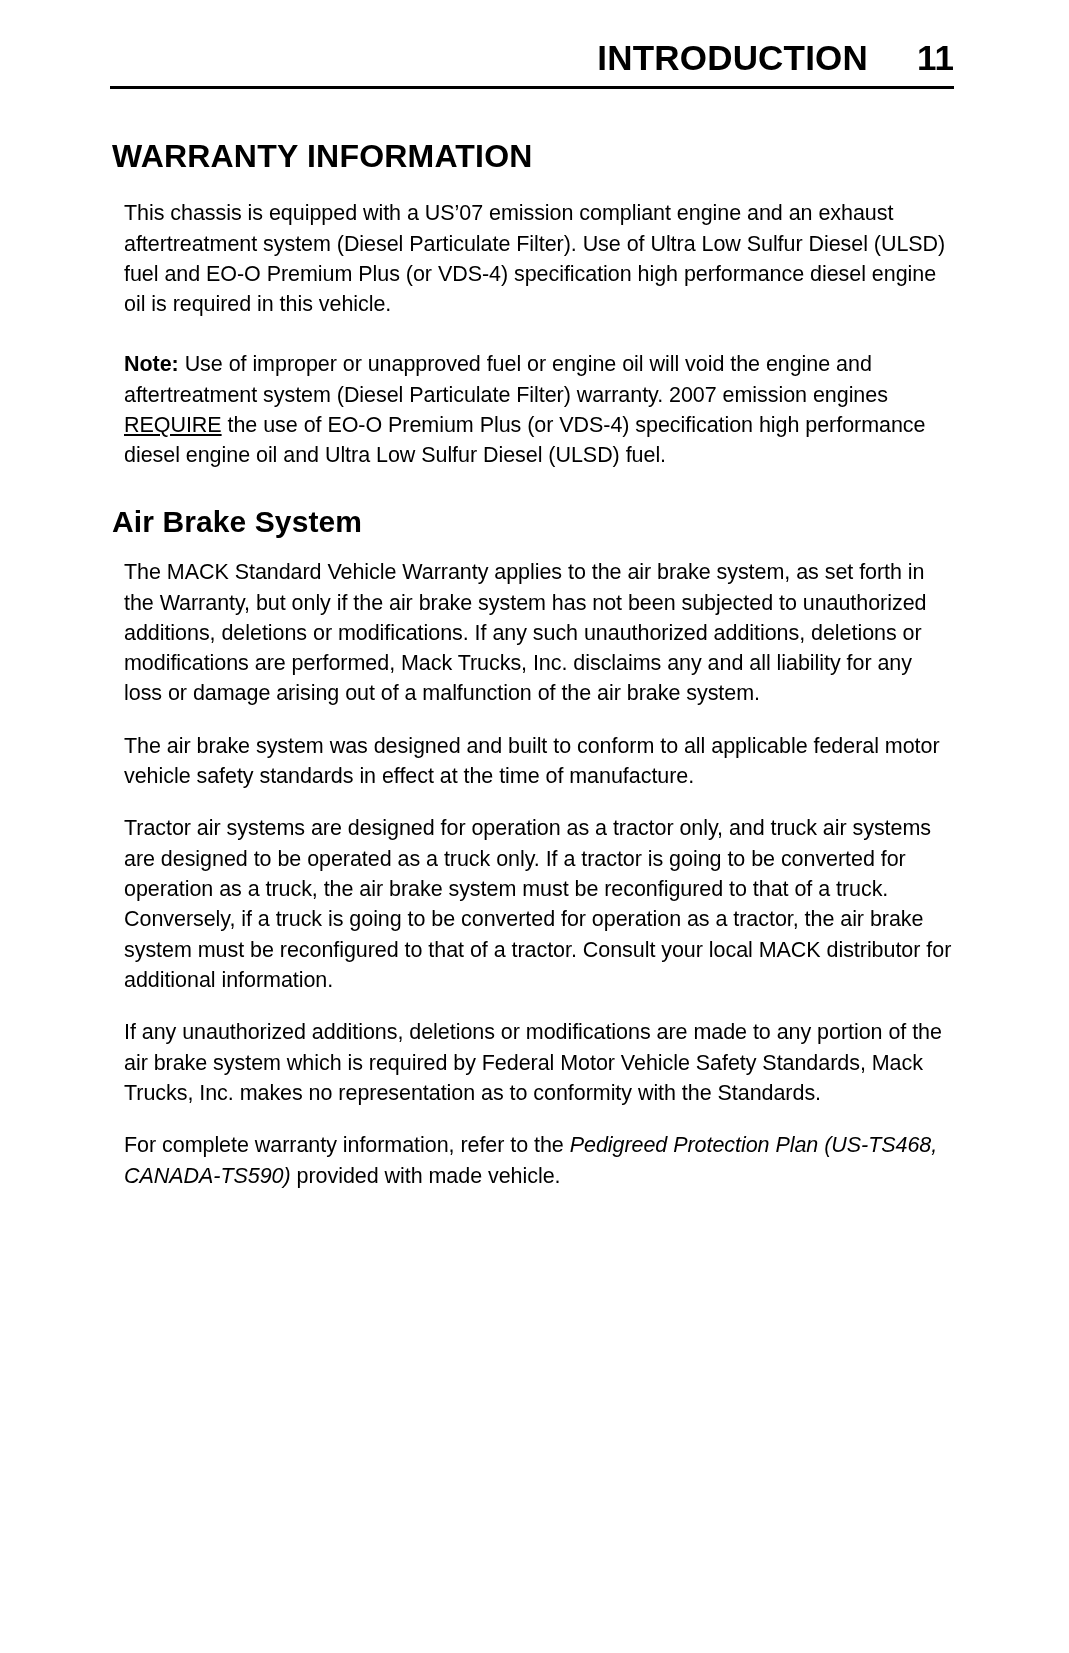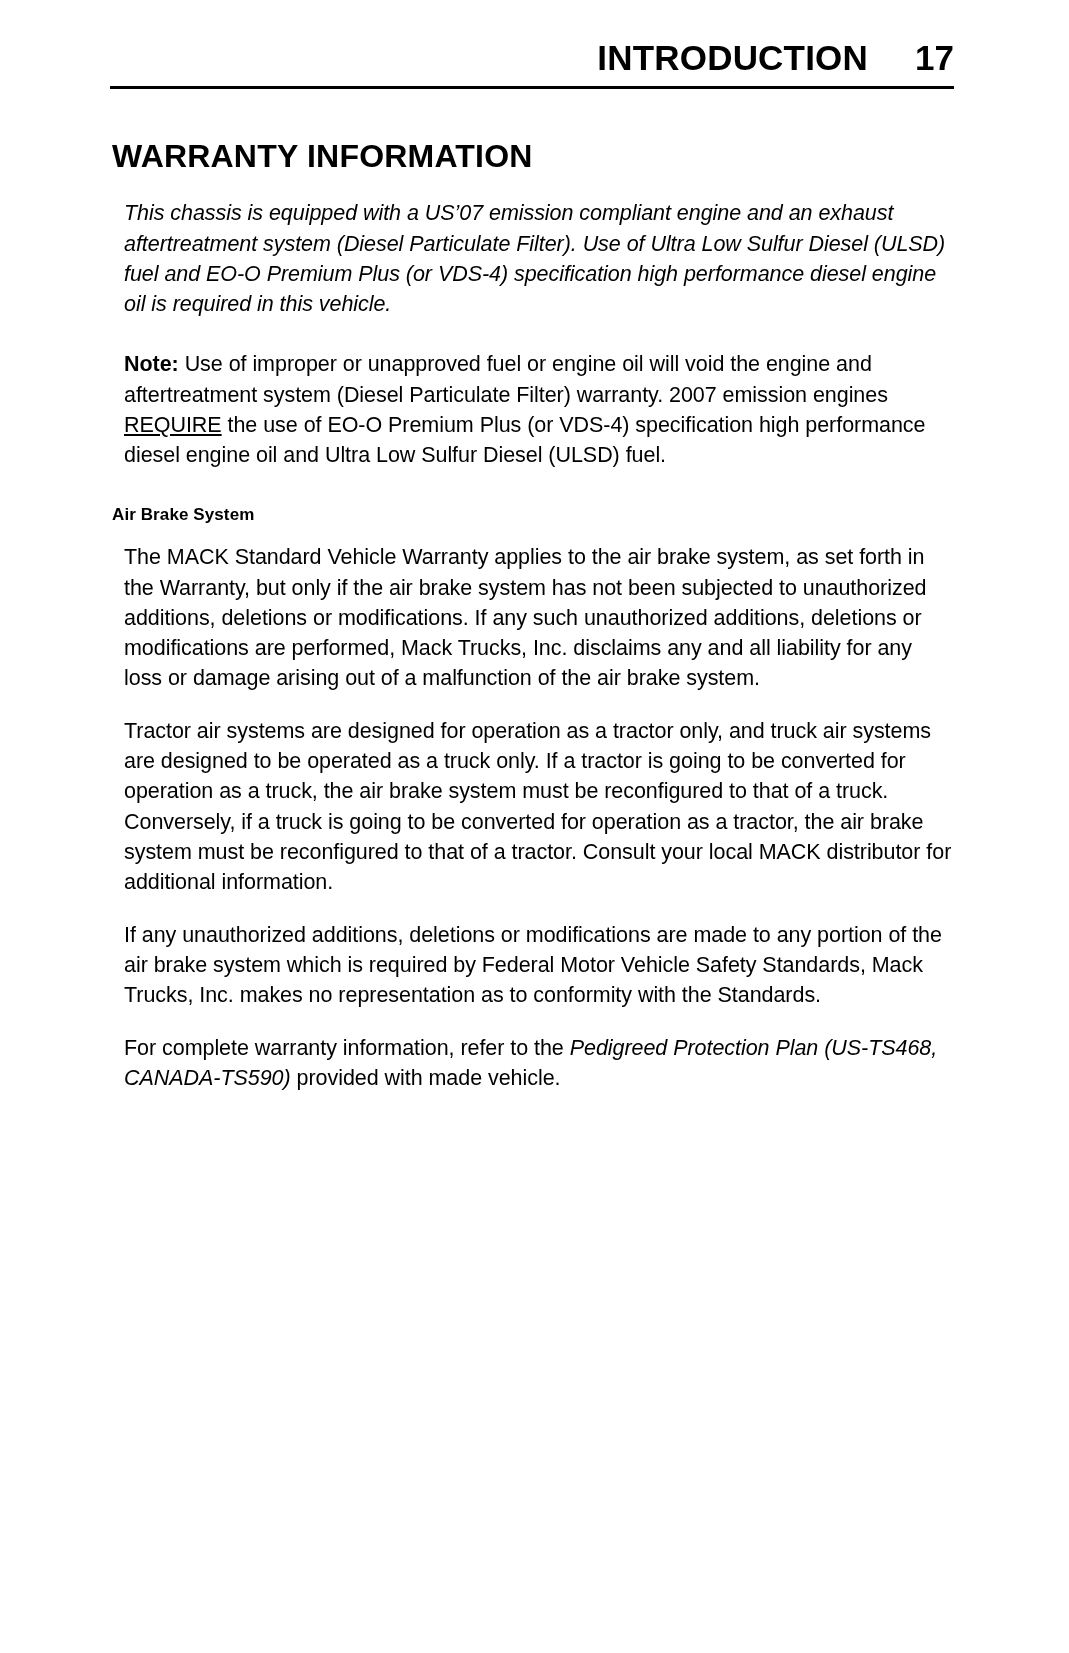--- a/index.html
+++ b/index.html
@@ -58,37 +58,36 @@
     padding-top: 50px;
   }
   h1.section-title {
     font-size: 32px;
     font-weight: bold;
     letter-spacing: 0.2px;
     margin: 0 0 24px 2px;
     line-height: 1.1;
   }
   h2.subsection-title {
-    font-size: 17px;
+    font-size: 30px;
     font-weight: bold;
     letter-spacing: 0.1px;
     margin: 34px 0 18px 2px;
     line-height: 1.15;
   }
   p.para {
     font-size: 21.5px;
     line-height: 1.41;
     margin: 0 0 22px 14px;
     text-align: left;
     letter-spacing: -0.05px;
   }
   .intro-block p.para {
     margin-left: 14px;
     margin-bottom: 30px;
-    font-style: italic;
   }
   .note-block p.para {
     margin-left: 14px;
     margin-bottom: 4px;
   }
   .brake-block p.para {
     margin-left: 14px;
     margin-bottom: 22px;
   }
   .bold { font-weight: bold; }
@@ -98,40 +97,41 @@
   span[data-bind] { display: inline; }
 </style>
 </head>
 <body>
 
 <div class="page">
   <div class="content">
 
     <div class="page-header">
       <div class="header-title" data-bind="header.title">INTRODUCTION</div>
-      <div class="header-pageno" data-bind="header.page_number">17</div>
+      <div class="header-pageno" data-bind="header.page_number">11</div>
     </div>
     <div class="header-rule"></div>
 
     <div class="body-area">
 
       <h1 class="section-title" data-bind="section.title">WARRANTY INFORMATION</h1>
 
       <div class="intro-block">
         <p class="para" data-bind="section.intro_paragraph">This chassis is equipped with a US’07 emission compliant engine and an exhaust aftertreatment system (Diesel Particulate Filter).  Use of Ultra Low Sulfur Diesel (ULSD) fuel and EO-O Premium Plus (or VDS-4) specification high performance diesel engine oil is required in this vehicle.</p>
       </div>
 
       <div class="note-block">
         <p class="para"><span class="bold" data-bind="section.note.label">Note:</span> <span data-bind="section.note.text_before_underline">Use of improper or unapproved fuel or engine oil will void the engine and aftertreatment system (Diesel Particulate Filter) warranty.  2007 emission engines </span><span class="underline" data-bind="section.note.underlined_word">REQUIRE</span><span data-bind="section.note.text_after_underline"> the use of EO-O Premium Plus (or VDS-4) specification high performance diesel engine oil and Ultra Low Sulfur Diesel (ULSD) fuel.</span></p>
       </div>
 
       <h2 class="subsection-title" data-bind="subsection.title">Air Brake System</h2>
 
       <div class="brake-block">
         <p class="para" data-bind="subsection.paragraphs.0">The MACK Standard Vehicle Warranty applies to the air brake system, as set forth in the Warranty, but only if the air brake system has not been subjected to unauthorized additions, deletions or modifications.  If any such unauthorized additions, deletions or modifications are performed, Mack Trucks, Inc. disclaims any and all liability for any loss or damage arising out of a malfunction of the air brake system.</p>
+        <p class="para" data-bind="subsection.paragraphs.1">The air brake system was designed and built to conform to all applicable federal motor vehicle safety standards in effect at the time of manufacture.</p>
         <p class="para" data-bind="subsection.paragraphs.2">Tractor air systems are designed for operation as a tractor only, and truck air systems are designed to be operated as a truck only.  If a tractor is going to be converted for operation as a truck, the air brake system must be reconfigured to that of a truck.  Conversely, if a truck is going to be converted for operation as a tractor, the air brake system must be reconfigured to that of a tractor.  Consult your local MACK distributor for additional information.</p>
         <p class="para" data-bind="subsection.paragraphs.3">If any unauthorized additions, deletions or modifications are made to any portion of the air brake system which is required by Federal Motor Vehicle Safety Standards, Mack Trucks, Inc. makes no representation as to conformity with the Standards.</p>
 
         <p class="para"><span data-bind="subsection.closing_paragraph.text_before_italic">For complete warranty information, refer to the </span><span class="italic" data-bind="subsection.closing_paragraph.italic_text">Pedigreed Protection Plan (US-TS468, CANADA-TS590)</span><span data-bind="subsection.closing_paragraph.text_after_italic"> provided with made vehicle.</span></p>
       </div>
 
     </div>
   </div>
 </div>
 

